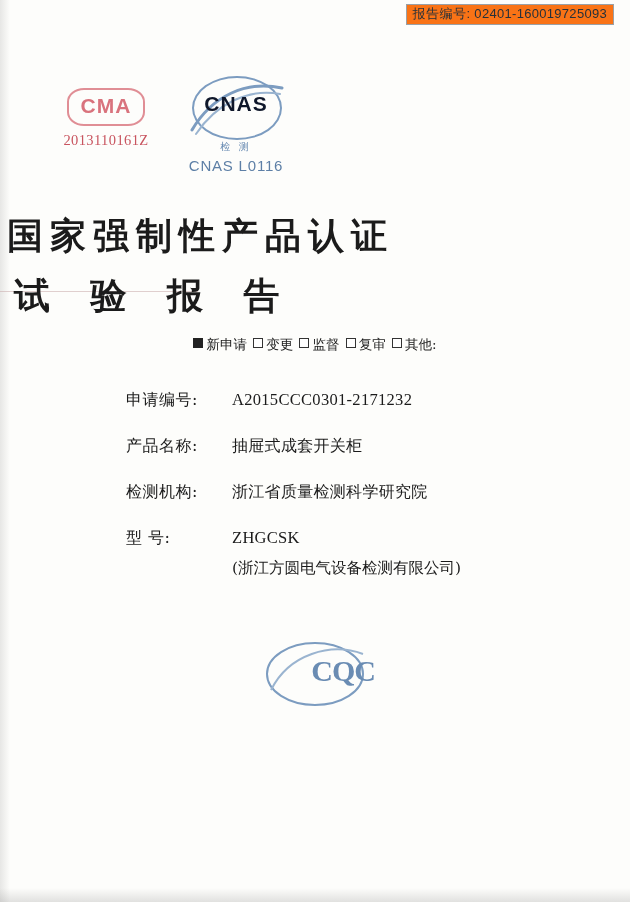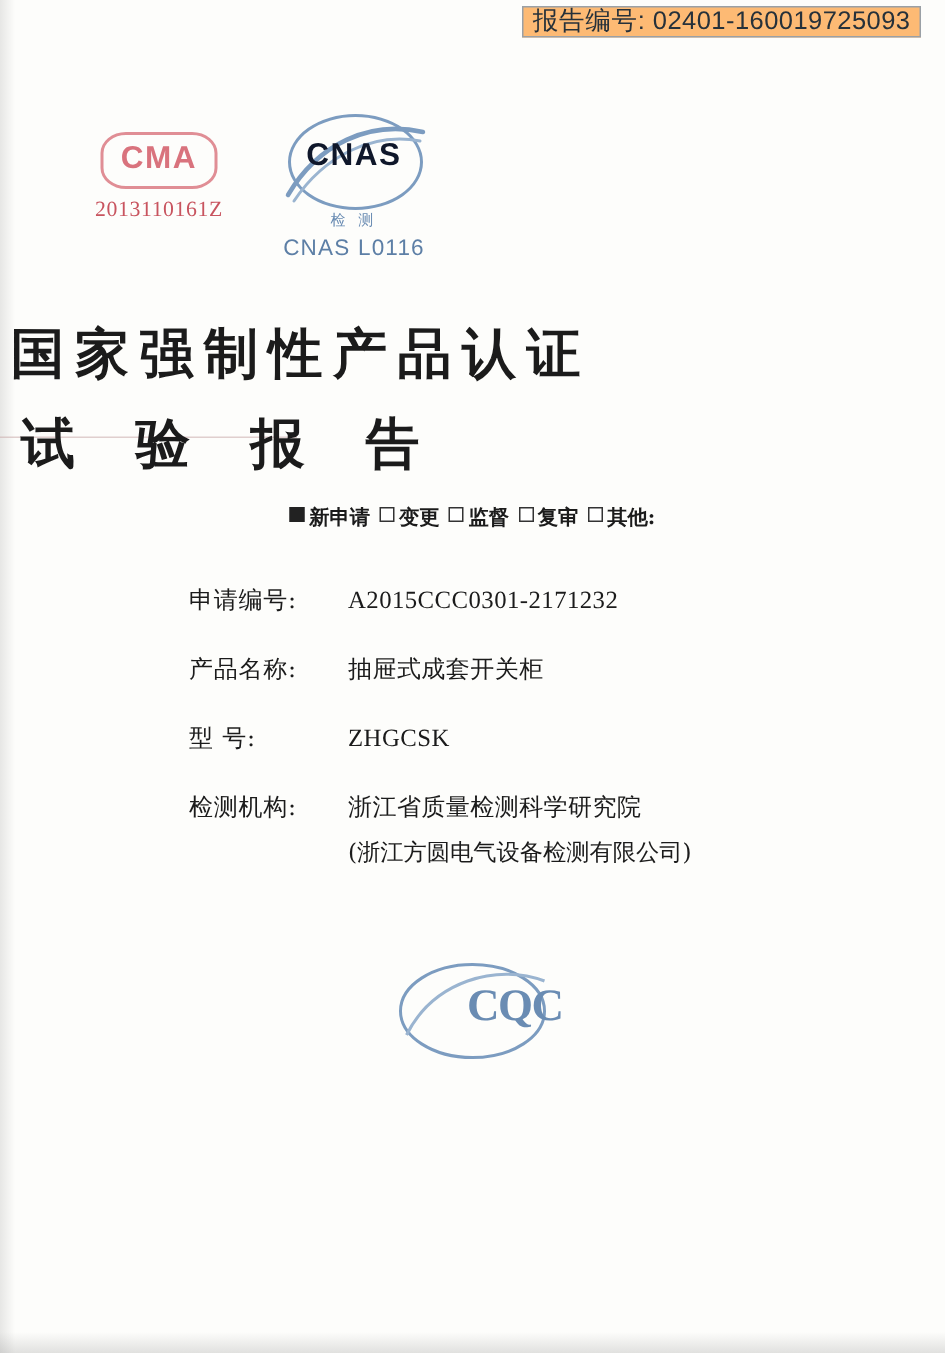--- a/index.html
+++ b/index.html
@@ -49,26 +49,26 @@
     background: rgba(200,170,170,0.55);
   }
 
   
   .report-no-box {
     position: absolute;
     right: 16px;
     top: 4px;
     border: 1px solid #9aa0a6;
     padding: 2px 6px 3px 6px;
-    font-size: 17px;
+    font-size: 13px;
     line-height: 14px;
     color: #26313a;
     font-family: "Liberation Sans", sans-serif;
     white-space: nowrap;
-    background: #fdba74;
+    background: #f97316;
   }
   .report-no-box .label { letter-spacing: 0.5px; }
   .report-no-box .value { letter-spacing: 0.3px; }
 
   
   .cma-wrap {
     position: absolute;
     left: 46px;
     top: 88px;
     width: 120px;
@@ -178,21 +178,20 @@
     width: 630px;
     text-align: center;
     font-size: 13.5px;
     color: #1b1b1b;
     font-family: "DejaVu Serif", "Liberation Serif", serif;
   }
   .checkrow .opt {
     display: inline-block;
     margin: 0 1px;
     white-space: nowrap;
-    font-weight: bold;
   }
   .box {
     display: inline-block;
     width: 8px;
     height: 8px;
     border: 1px solid #333;
     margin-right: 3px;
     vertical-align: 1px;
     background: #fff;
   }
@@ -320,27 +319,27 @@
       <span class="field-label">申请编号:</span>
       <span class="field-value">A2015CCC0301-2171232</span>
     </div>
 
     <div class="field-row">
       <span class="field-label">产品名称:</span>
       <span class="field-value cjk">抽屉式成套开关柜</span>
     </div>
 
     <div class="field-row">
+      <span class="field-label">检测机构:</span>
+      <span class="field-value cjk">浙江省质量检测科学研究院</span>
+    </div>
+
+    <div class="field-row">
       <span class="field-label">型    号:</span>
       <span class="field-value">ZHGCSK</span>
-    </div>
-
-    <div class="field-row">
-      <span class="field-label">检测机构:</span>
-      <span class="field-value cjk">浙江省质量检测科学研究院</span>
     </div>
     <div class="field-value-second">(浙江方圆电气设备检测有限公司)</div>
 
   </div>
 
   <div class="cqc-wrap">
     <svg width="120" height="80" viewBox="0 0 120 80">
       <ellipse cx="60" cy="38" rx="48" ry="31" fill="none" stroke="#7c9cc0" stroke-width="2"></ellipse>
       <path d="M16 54 C 34 18, 76 6, 108 18" fill="none" stroke="#9ab4d0" stroke-width="2"></path>
     </svg>

